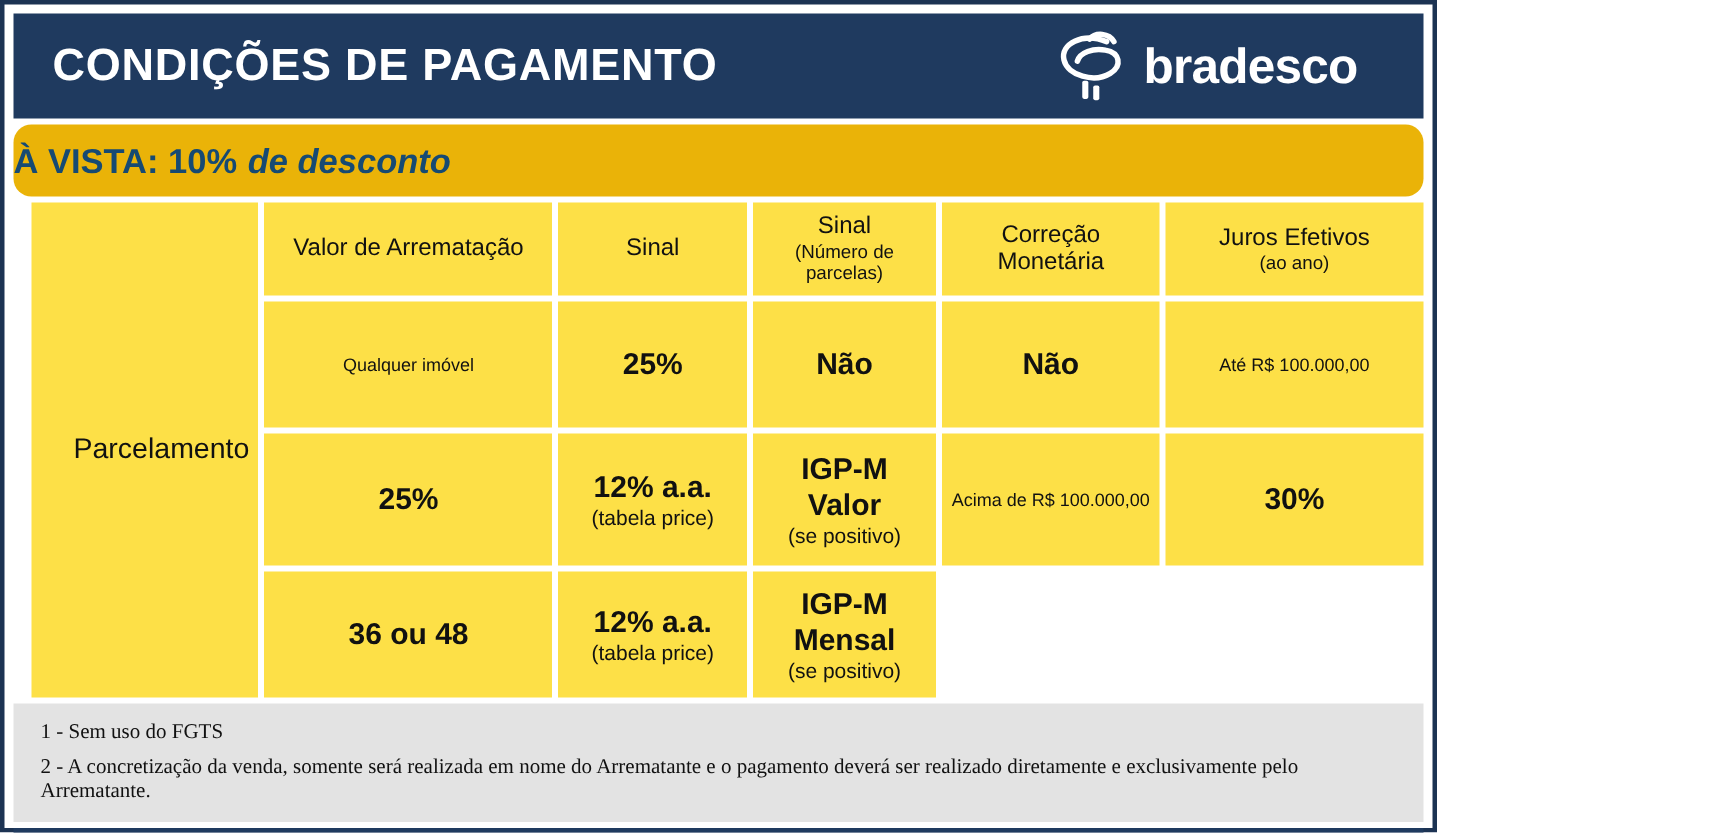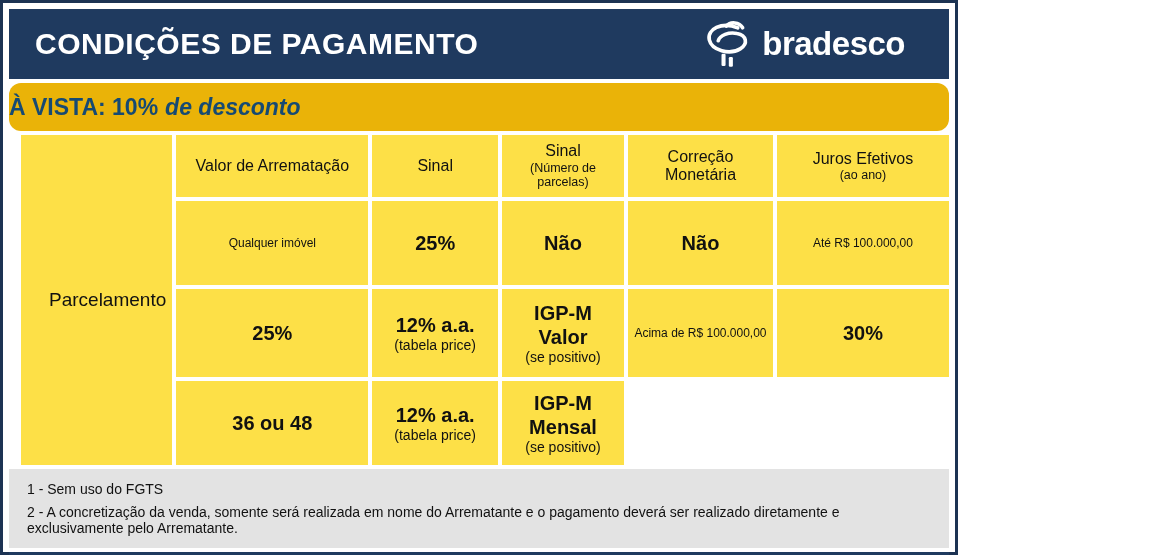--- a/index.html
+++ b/index.html
@@ -95,20 +95,21 @@
 
   
   .notes {
     flex: 1 1 auto;
     background: #e3e3e3;
     padding: 12px 18px;
     display: flex;
     flex-direction: column;
     justify-content: center;
     gap: 7px;
+    font-family: Liberation Serif, serif;
   }
   .note-line { font-size: 14px; color: #111111; }
 
   
   .bottom-bar {
     flex: 0 0 9px;
     background: #1f3a5f;
   }
 </style>
 </head>

